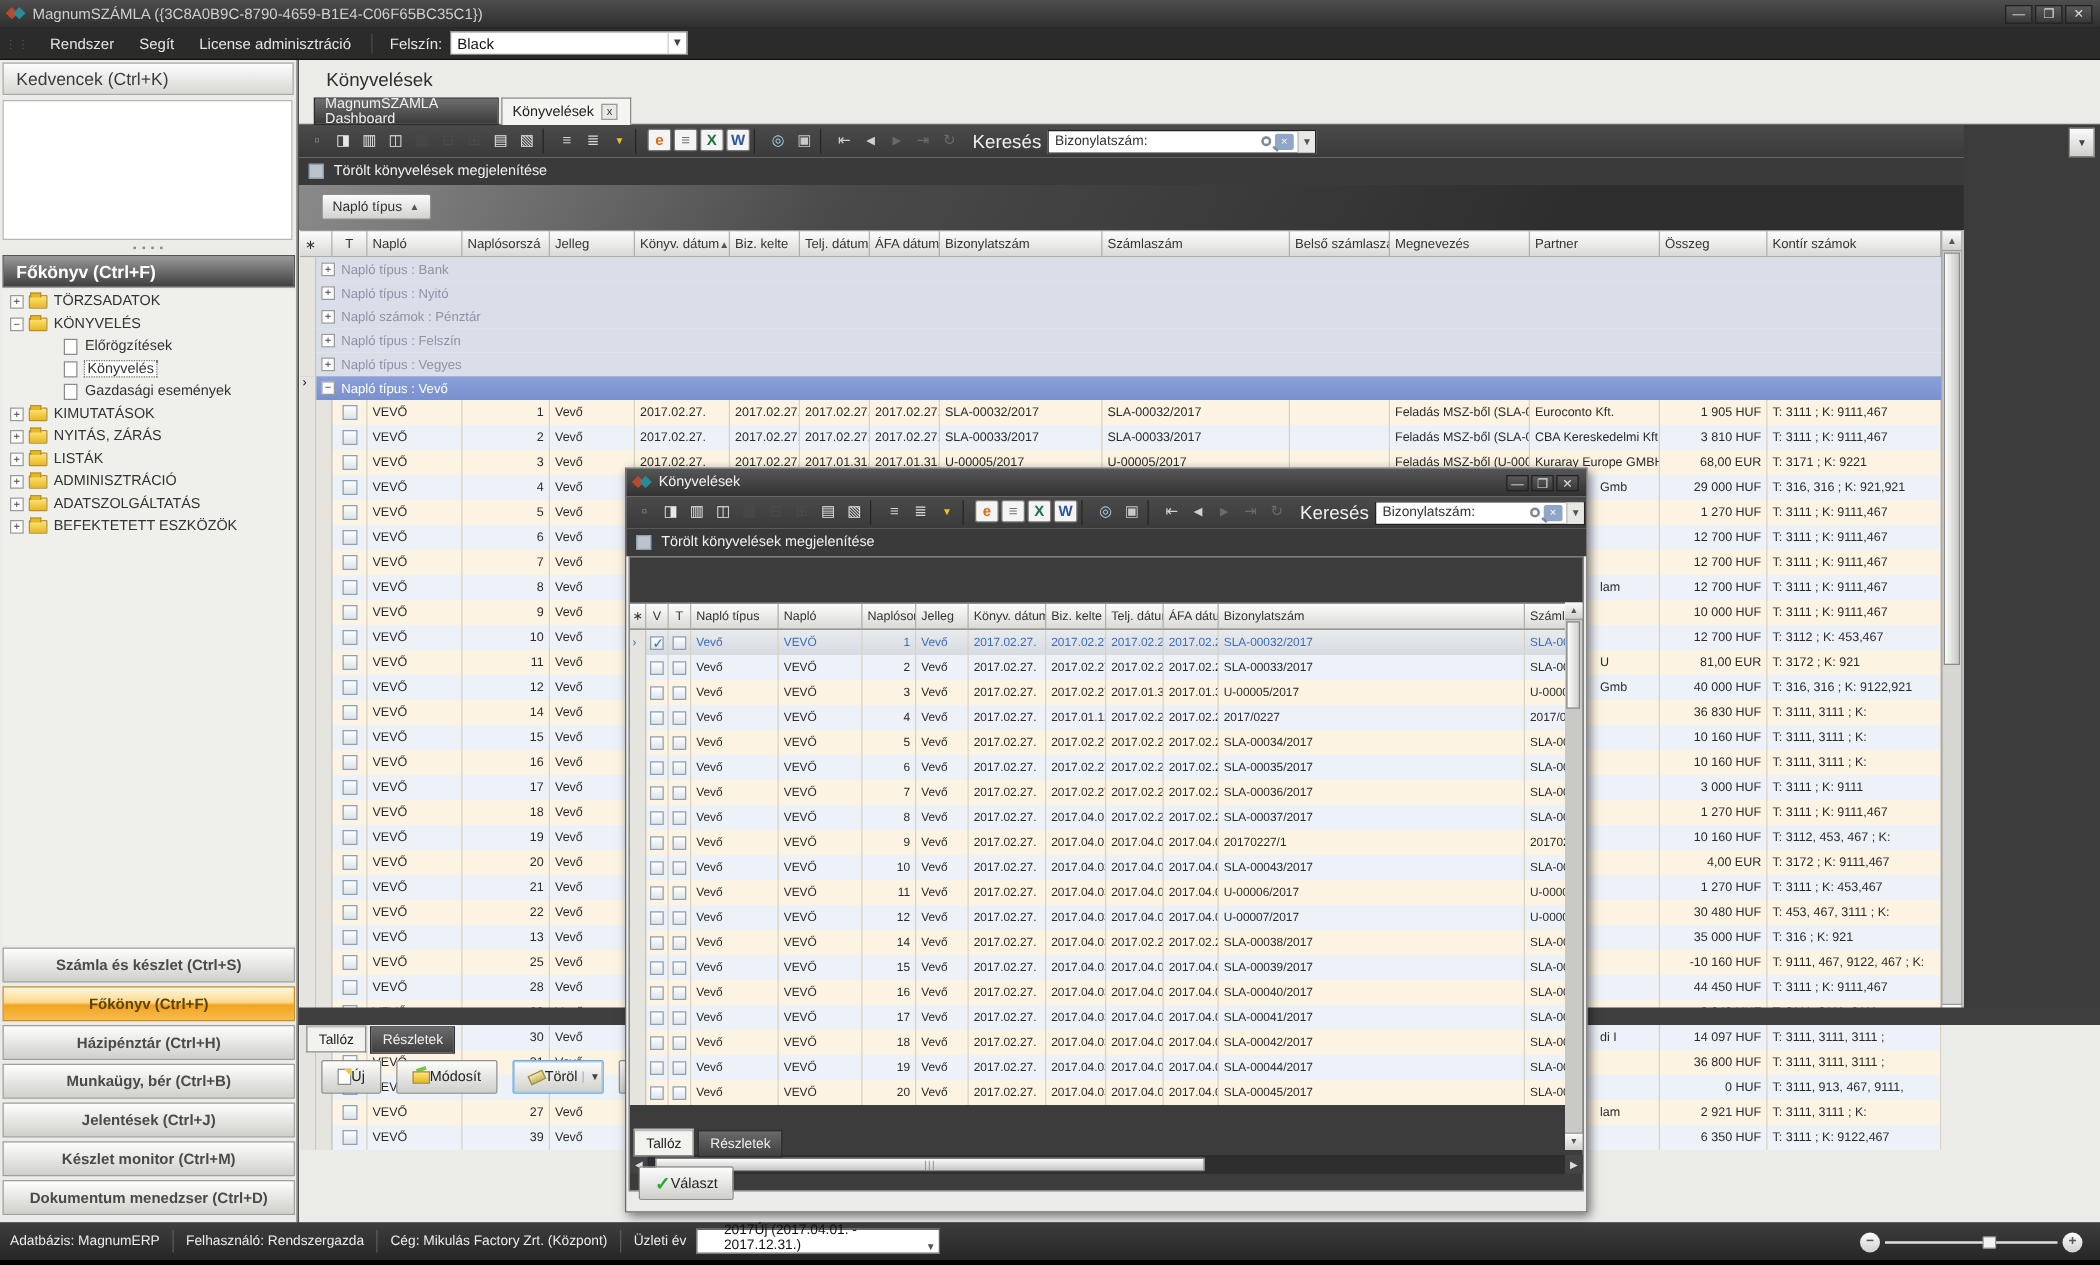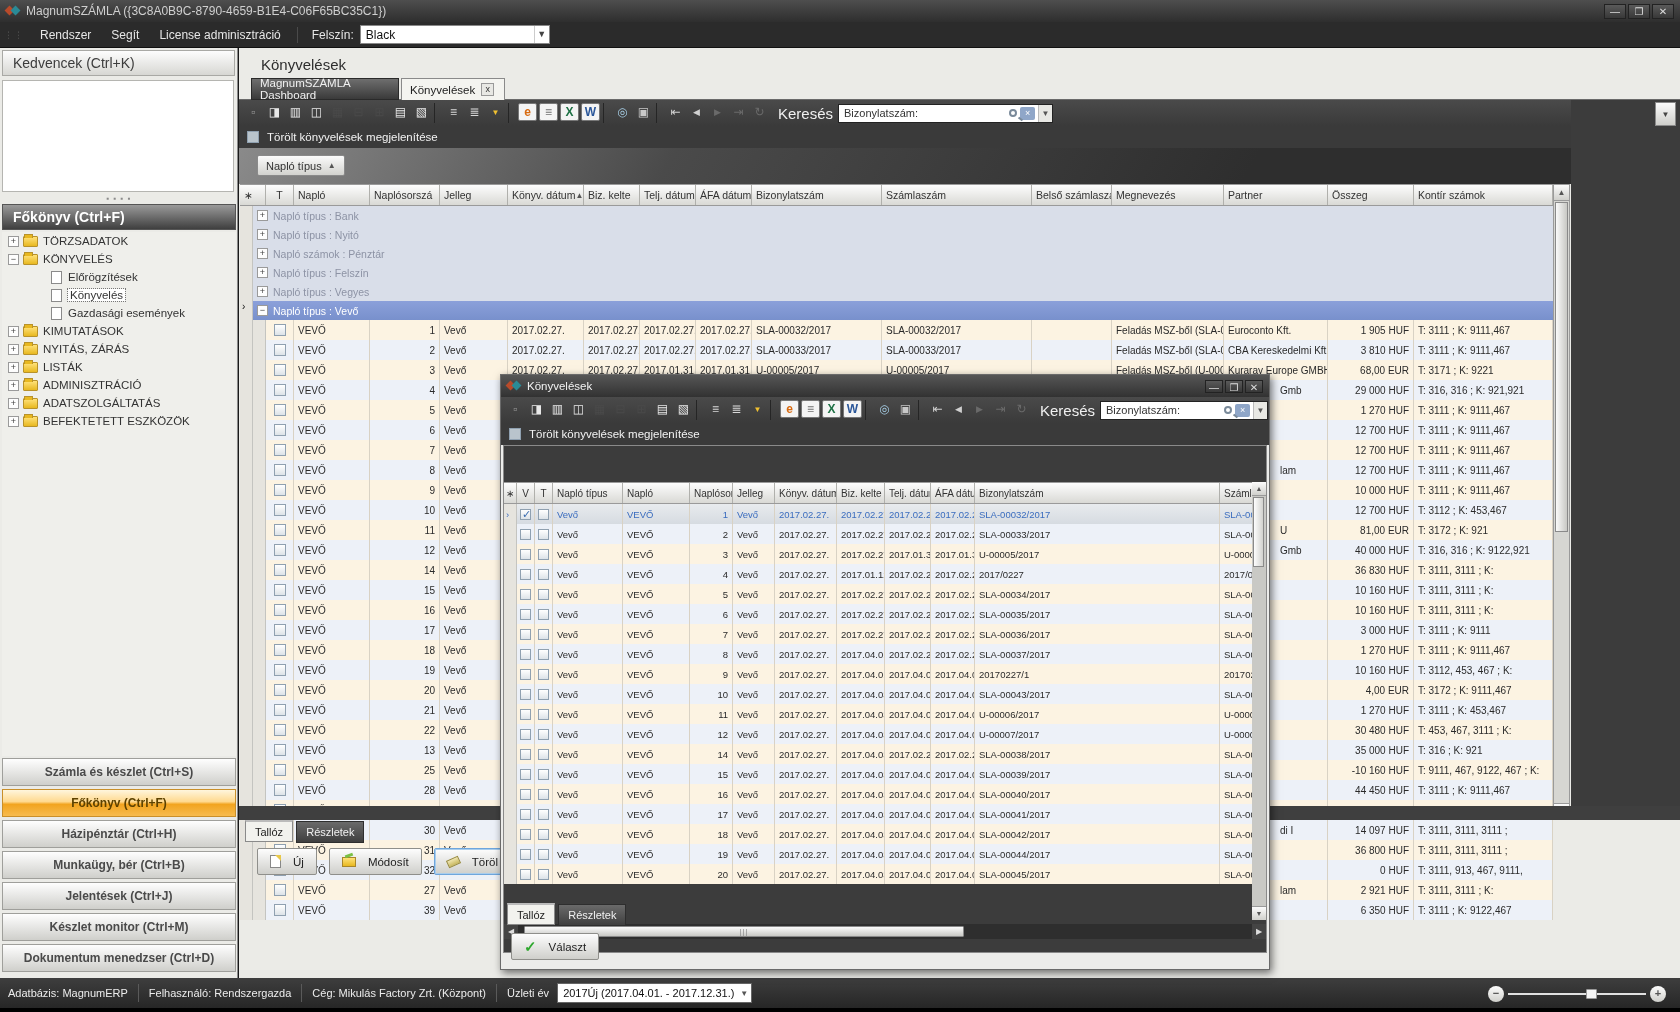--- a/index.html
+++ b/index.html
@@ -118,21 +118,21 @@
   #darkzone{position:absolute;left:1332px;top:52px;width:109px;height:720px;background:#3c3c3c}
   #minidd{position:absolute;left:1416px;top:54px;width:21px;height:24px;background:linear-gradient(#fbfbfb,#cfcfcb);border:1px solid #8a8a8a;text-align:center;font-size:8px;color:#444;line-height:24px}
 
   
   #btabs-main{position:absolute;left:6px;top:772px}
   .btab{display:inline-block;height:22px;padding:0 9px;font-size:11px;line-height:21px}
   .btab.on{background:#f2f2ee;border:1px solid #8a8a8a;border-top:2px solid #bbb;color:#222}
   .btab.off{background:linear-gradient(#6a6a6a,#3f3f3f);border:1px solid #2e2e2e;color:#f0f0f0}
   #actions{position:absolute;left:18px;top:800px;display:flex;gap:12px}
   .abtn{height:27px;padding:0 12px;background:linear-gradient(#fdfdfd,#cfcfcb);border:1px solid #8f8f8b;border-radius:2px;
-        display:flex;align-items:center;gap:12px;font-size:11.5px;color:#222}
+        display:flex;align-items:center;gap:0;font-size:11.5px;color:#222}
   .abtn.focus{border:1px solid #6fa6dc;box-shadow:0 0 0 1px #a9cdec inset}
   .abtn .ddpart{margin-right:-10px;margin-left:4px;border-left:1px solid #9ab8d4;padding-left:5px;font-size:8px;color:#444}
   .ico-new{width:11px;height:13px;background:#fff;border:1px solid #888;position:relative}
   .ico-new::after{content:"";position:absolute;right:-1px;top:-1px;border:3px solid #e8c84a;border-left-color:transparent;border-bottom-color:transparent}
   .ico-edit{width:14px;height:10px;background:linear-gradient(#ffe27a,#e8b820);border:1px solid #a8862a;position:relative}
   .ico-edit::after{content:"";position:absolute;left:2px;top:-4px;width:8px;height:3px;background:#7ac044;transform:rotate(-20deg)}
   .ico-del{width:13px;height:8px;background:linear-gradient(#f0e6b0,#c8b860);border:1px solid #988a3a;transform:rotate(-25deg)}
   .ico-check{color:#2ea82e;font-size:15px;font-weight:bold}
 
   
@@ -165,21 +165,21 @@
   .harrow{width:14px;height:15px;background:#444;color:#ddd;font-size:8px;text-align:center;line-height:15px;flex:none}
   #dhthumb{margin-left:6px;width:440px;height:11px;background:linear-gradient(#fbfbfb,#c8c8c4);border:1px solid #888;border-radius:1px;
            display:flex;align-items:center;justify-content:center;color:#888;font-size:8px;letter-spacing:1px}
   #btabs-dlg{position:absolute;left:6px;top:528px}
   #choosebtn{position:absolute;left:10px;top:558px}
 
   
   #statusbar{left:0;top:978px;width:1680px;height:30px;background:linear-gradient(#3e3e3e,#262626);
              color:#ececec;font-size:11px;display:flex;align-items:center}
   .ssep{width:1px;height:18px;background:#5a5a5a;margin:0 10px}
-  #yearselect{width:195px;height:20px;background:#fff;color:#111;border:1px solid #666;display:flex;align-items:center;padding-left:5px;margin-left:8px}
+  #yearselect{width:195px;height:20px;background:#fff;color:#111;border:1px solid #666;display:flex;align-items:flex-end;padding-left:21px;margin-left:8px}
   #yearselect .dd{margin-left:auto;width:14px;text-align:center;color:#555;font-size:8px}
   #zoomctl{position:absolute;left:1488px;top:986px;display:flex;align-items:center}
   .zbtn{width:16px;height:16px;border-radius:50%;background:linear-gradient(#fdfdfd,#cfcfcb);color:#555;font-size:11px;line-height:15px;text-align:center;font-weight:bold}
   #ztrack{width:138px;height:2px;background:#e0e0e0;margin:0 4px;position:relative}
   #zthumb{position:absolute;left:78px;top:-4px;width:11px;height:10px;background:#f4f4f4;border:1px solid #999;border-radius:1px}
   #blackstrip{left:0;top:1008px;width:1680px;height:4px;background:#000}
 </style>
 </head>
 <body>
 

